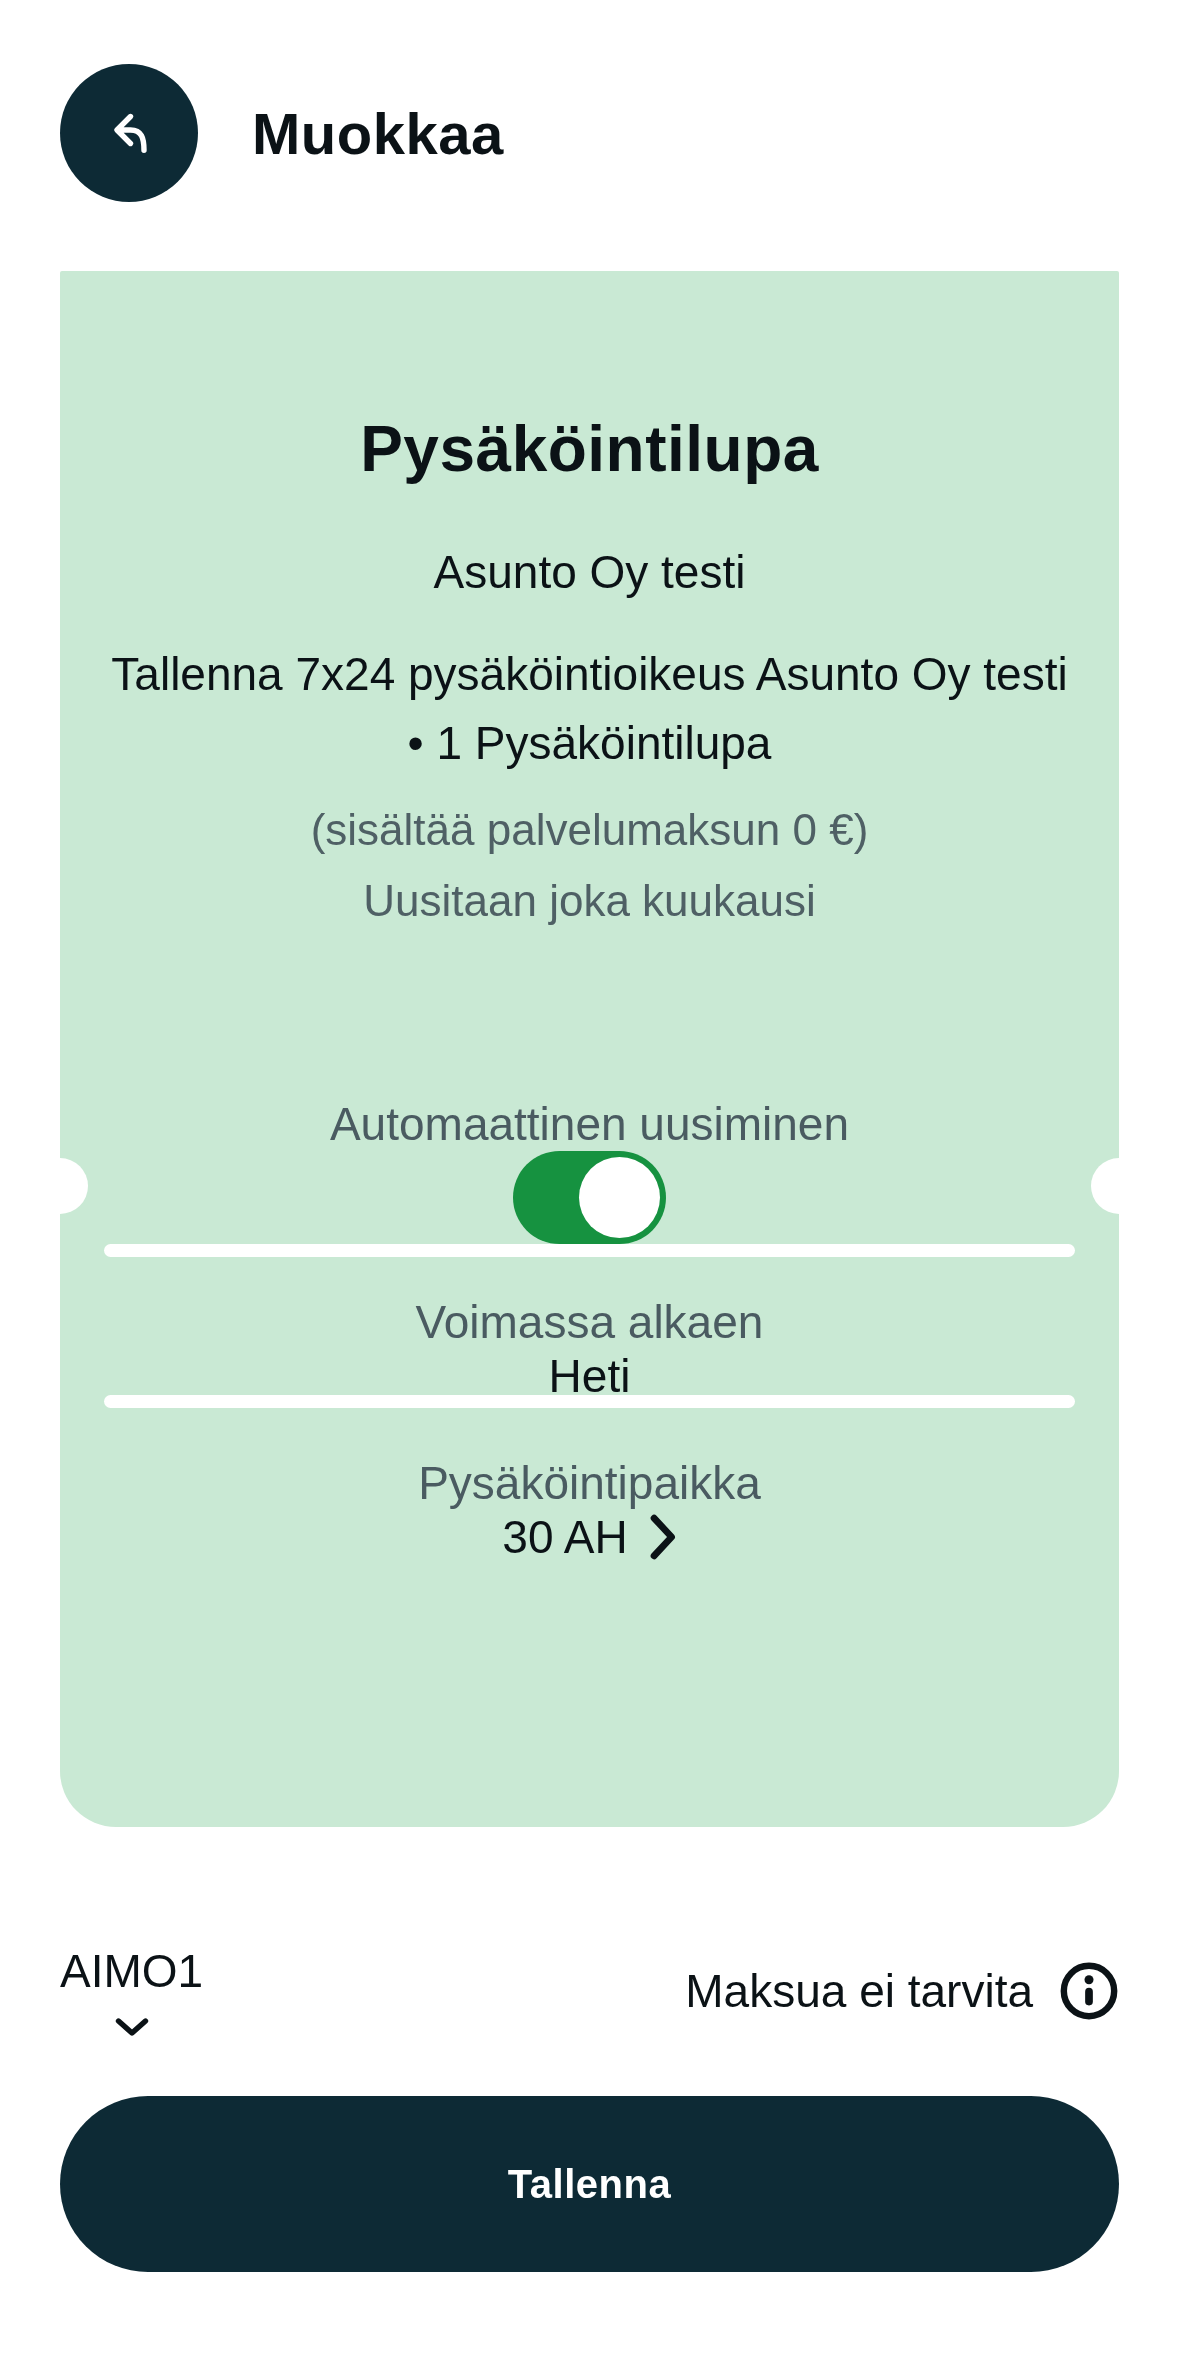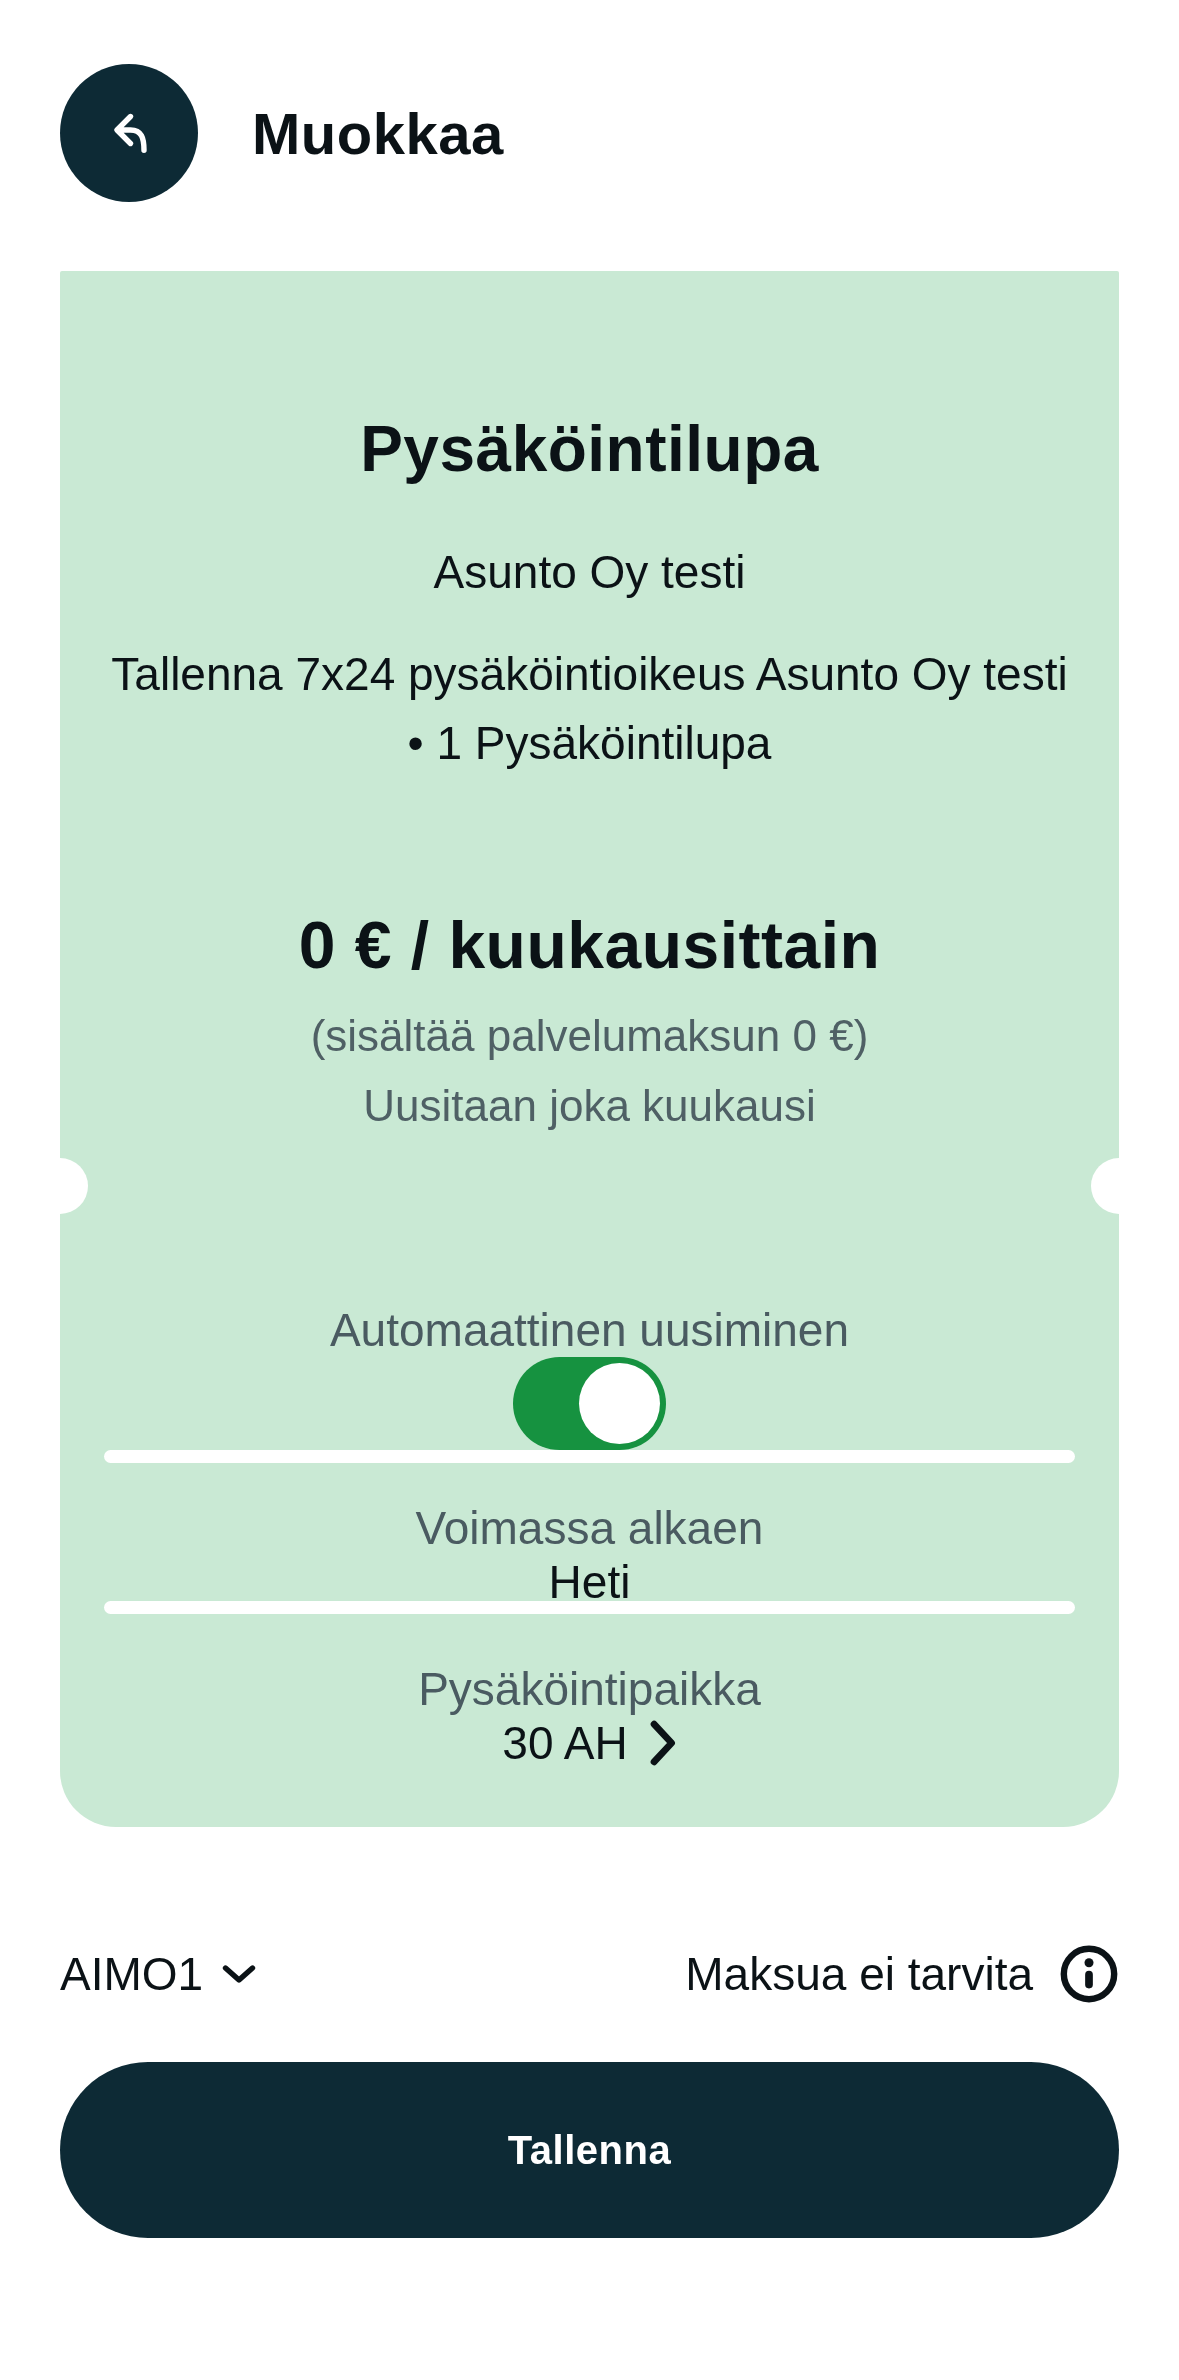--- a/index.html
+++ b/index.html
@@ -2,21 +2,21 @@
 <html><head>
 <meta charset="utf-8">
 <style>
   * { margin:0; padding:0; box-sizing:border-box; }
   html,body { background:#ffffff; }
   body {
     width:1179px; height:2380px; overflow:hidden; position:relative;
     font-family:"Liberation Sans","DejaVu Sans",sans-serif;
     color:#0B1216;
   }
-  button { border:none; background:none; font-family:inherit; cursor:pointer; padding:0; }
+  button { border:none; background:none; font-family:inherit; cursor:pointer; padding:0;flex-direction:column; }
 
   
   .header { display:flex; align-items:center; margin:64px 60px 0 60px; }
   .back-btn {
     width:138px; height:138px; border-radius:50%;
     background:#0D2A35; display:flex; align-items:center; justify-content:center;
     flex:0 0 auto;
   }
   .page-title { font-size:58px; font-weight:700; letter-spacing:0.5px; margin-left:54px; color:#0B1216; }
 
@@ -105,21 +105,20 @@
   <section class="card">
     <div class="notch notch-left"></div>
     <div class="notch notch-right"></div>
 
     <h2 class="card-title">Pysäköintilupa</h2>
     <p class="card-subtitle">Asunto Oy testi</p>
     <p class="card-product">
       <span>Tallenna 7x24 pysäköintioikeus Asunto Oy testi</span>
       <span>• 1 Pysäköintilupa</span>
     </p>
-    <p class="card-price">0 € / kuukausittain</p>
     <p class="card-note note-service">(sisältää palvelumaksun 0 €)</p>
     <p class="card-note note-renew">Uusitaan joka kuukausi</p>
 
     <div class="row toggle-row">
       <span class="row-label">Automaattinen uusiminen</span>
       <div class="toggle on" role="switch" aria-checked="true">
         <div class="knob"></div>
       </div>
     </div>
 

